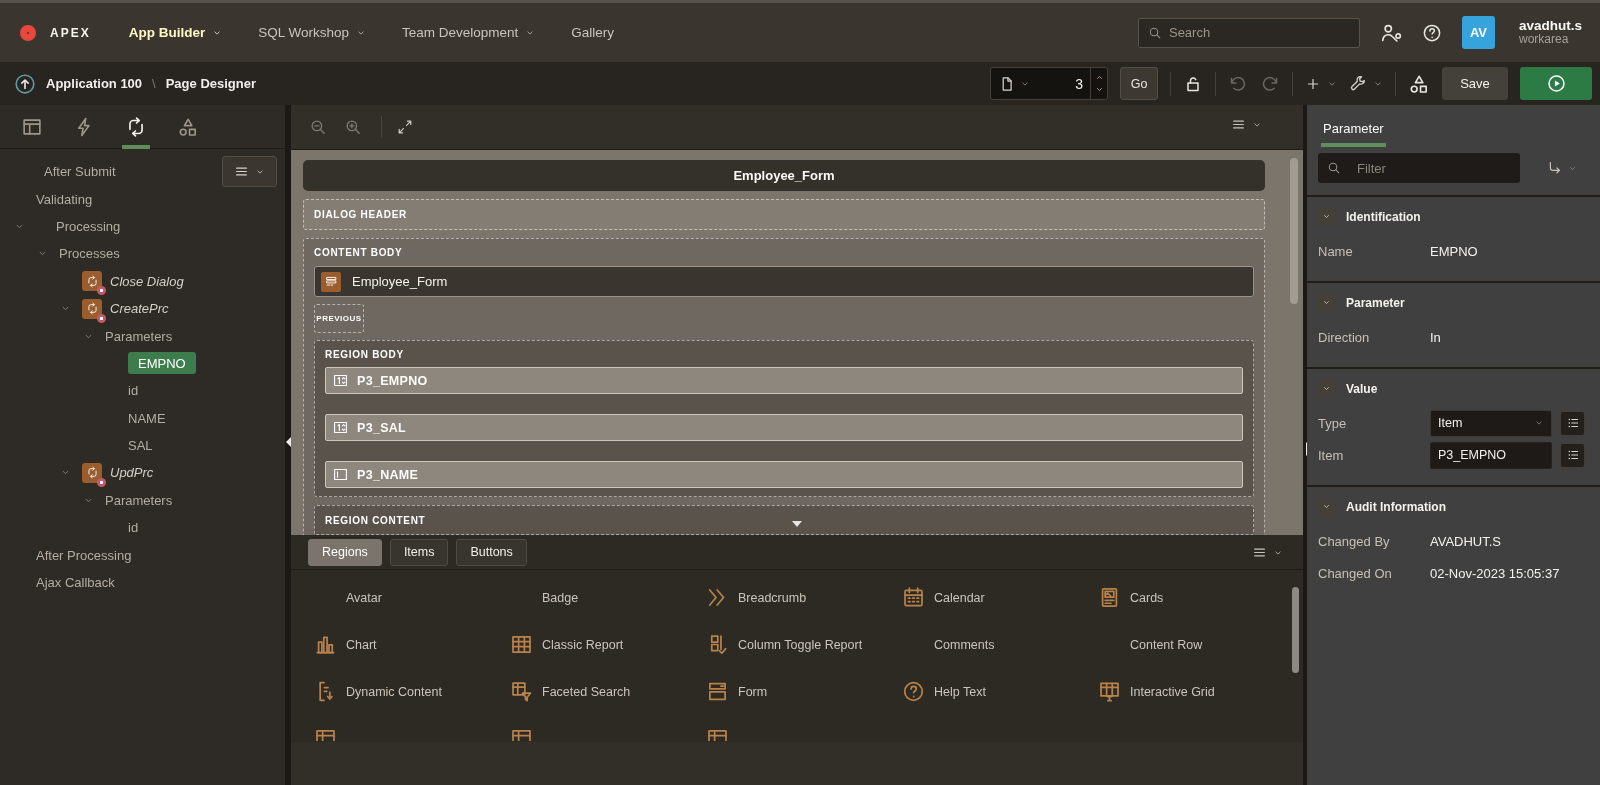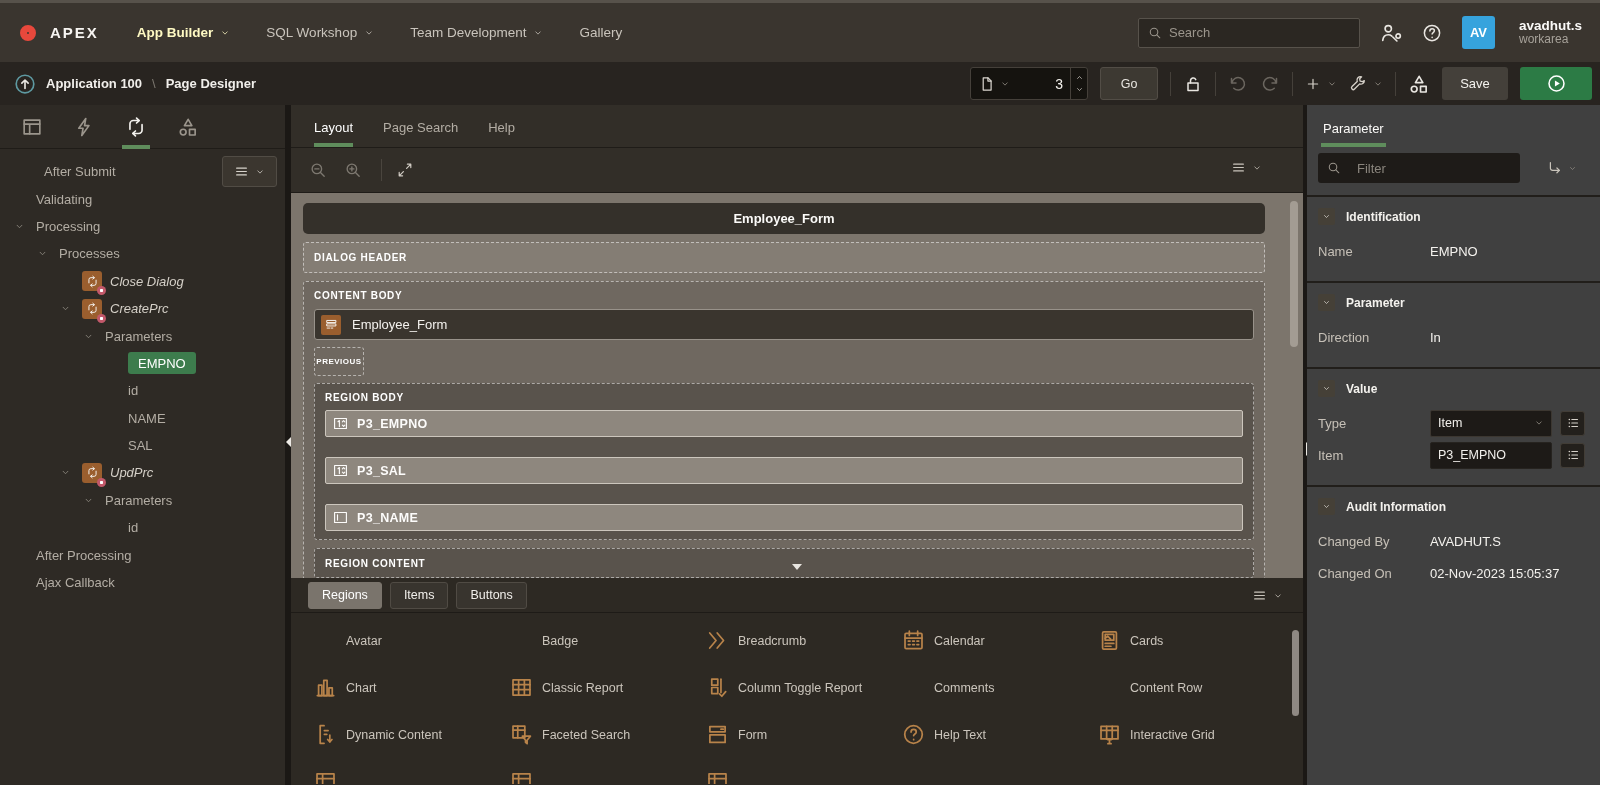--- a/index.html
+++ b/index.html
@@ -11,21 +11,21 @@
   .i9{width:9px;height:9px}.i10{width:10px;height:10px}.i11{width:11px;height:11px}.i13{width:13px;height:13px}
   .i14{width:14px;height:14px}.i15{width:15px;height:15px}.i16{width:16px;height:16px}.i18{width:18px;height:18px}
   .i19{width:19px;height:19px}.i20{width:20px;height:20px}.i22{width:22px;height:22px}.i23{width:23px;height:23px}
   .dim{color:#9b958c}.disabled{color:#6b665f}
 
   
   .topbar { position:absolute; left:0; top:0; width:1600px; height:62px; background:#3a352f;
             border-top:3px solid #57524b; display:flex; align-items:center; }
   .brand { display:flex; align-items:center; gap:14px; padding-left:20px; }
   .logo { width:16px; height:16px; border:7px solid #e8483c; border-radius:10px; display:inline-block; }
-  .brand-txt { font-size:15px; font-weight:bold; letter-spacing:2px; color:#f7f5f2; }
+  .brand-txt { font-size:12px; font-weight:bold; letter-spacing:2px; color:#f7f5f2; }
   .menus { display:flex; align-items:center; gap:36px; margin-left:38px; height:100%; }
   .menu-item { display:flex; align-items:center; gap:7px; font-size:13.5px; color:#c9c4bc; cursor:pointer; }
   .menu-item.active { color:#fef9c3; font-weight:bold; }
   .top-right { margin-left:auto; display:flex; align-items:center; gap:20px; padding-right:18px; }
   .searchbox { width:222px; height:30px; background:#2b2722; border:1px solid #57524b; border-radius:2px;
                display:flex; align-items:center; gap:7px; padding:0 9px; }
   .searchbox input { background:transparent; border:none; outline:none; color:#e8e5e0; font-size:13px; width:100%;
                      font-family:"Liberation Sans",sans-serif; }
   .searchbox input::placeholder { color:#9b958c; }
   .tbtn { color:#e9e6e1; cursor:pointer; }
@@ -45,21 +45,21 @@
   .csep { color:#7d7870; font-size:13px; }
   .t2right { position:absolute; right:8px; top:5px; height:33px; display:flex; align-items:center; gap:12px; }
   .pagebox { width:118px; height:33px; background:#15130f; border:1px solid #45403a; border-radius:3px;
              display:flex; align-items:center; padding-left:8px; }
   .pagebox .ic { color:#dcd8d1; }
   .pagebox .chev { margin-left:5px; color:#9b958c; }
   .pageno { width:46px; flex:1; background:transparent; border:none; outline:none; color:#f4f2ee; font-size:14px;
             text-align:right; padding-right:7px; font-family:"Liberation Sans",sans-serif; }
   .spin { width:17px; height:100%; border-left:1px solid #45403a; display:flex; flex-direction:column;
           align-items:center; justify-content:center; gap:3px; color:#9b958c; cursor:pointer; }
-  .gobtn { width:58px; height:33px; background:#3d3932; border:1px solid #524d46; border-radius:3px; color:#e8e5e0;
+  .gobtn { width:38px; height:33px; background:#3d3932; border:1px solid #524d46; border-radius:3px; color:#e8e5e0;
            font-size:12.5px; cursor:pointer; font-family:"Liberation Sans",sans-serif; }
   .tsep { width:1px; height:24px; background:#45403a; }
   .combo { display:flex; align-items:center; gap:6px; color:#d6d1c9; cursor:pointer; }
   .savebtn { width:66px; height:33px; background:#44403a; border:none; border-radius:3px; color:#f4f2ee;
              font-size:13px; cursor:pointer; font-family:"Liberation Sans",sans-serif; }
   .runbtn { width:72px; height:33px; background:#2c7b45; border:none; border-radius:3px; color:#fff;
             display:flex; align-items:center; justify-content:center; cursor:pointer; }
 
   
   .main { position:absolute; left:0; top:105px; width:1600px; height:680px; }
@@ -391,21 +391,21 @@
       </div>
     <div class="tree" id="tree">
         <div class="trow" style="padding-left: 22px;">
           <span class="tch"></span>
           <span class="tlabel">After Submit</span>
         </div>
         <div class="trow" style="padding-left: 14px;">
           <span class="tch"></span>
           <span class="tlabel">Validating</span>
         </div>
-        <div class="trow" style="padding-left: 14px;">
+        <div class="trow" style="padding-left: 14px; gap: 20px;">
           <span class="tch">
             <span class="ic i11">
               <svg viewBox="0 0 16 16">
                 <path d="M4.5 6.2 8 9.8l3.5-3.6"></path>
               </svg>
             </span>
           </span>
           <span class="tlabel">Processing</span>
         </div>
         <div class="trow" style="padding-left: 37px;">
@@ -536,25 +536,20 @@
           </svg>
         </span>
     </button>
   </aside>
 
   <div class="vsplit vs1">
       <span class="harrow"></span>
     </div>
 
   <section class="cpanel">
-    <div class="ctabs" id="ctabs">
-        <span class="ctab active">Layout</span>
-        <span class="ctab">Page Search</span>
-        <span class="ctab">Help</span>
-      </div>
     <div class="ctools">
       <span class="ic i18 zbtn">
           <svg viewBox="0 0 16 16">
             <circle cx="7" cy="7" r="4.2"></circle>
             <path d="M10.2 10.2l3.3 3.3M5.2 7h3.6"></path>
           </svg>
         </span>
       <span class="ic i18 zbtn">
           <svg viewBox="0 0 16 16">
             <circle cx="7" cy="7" r="4.2"></circle>

